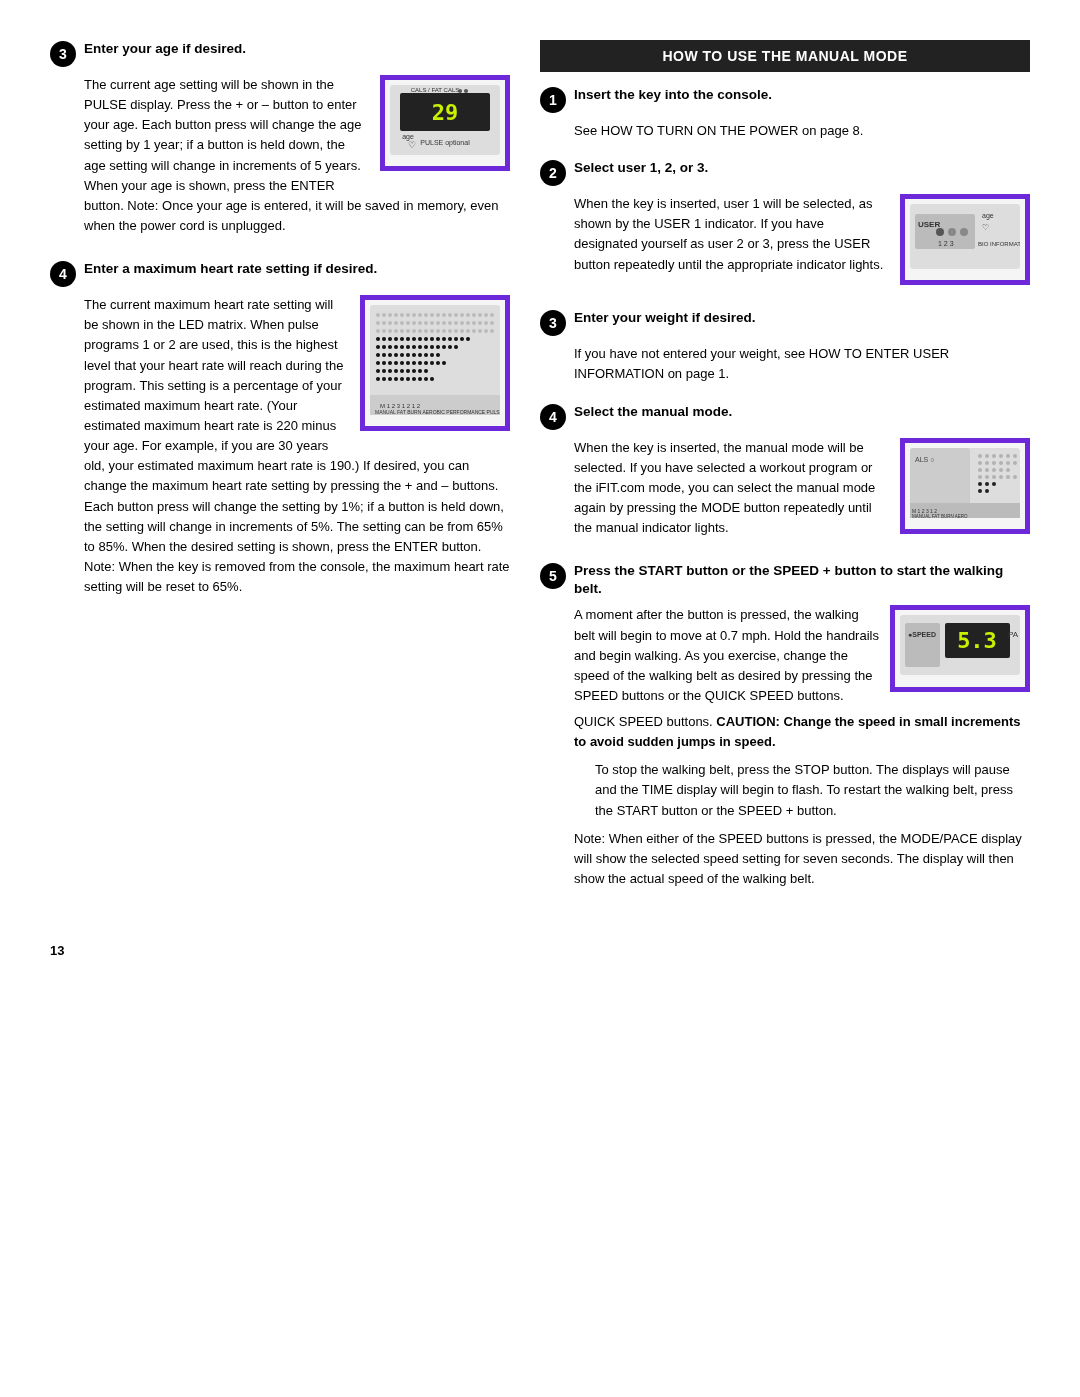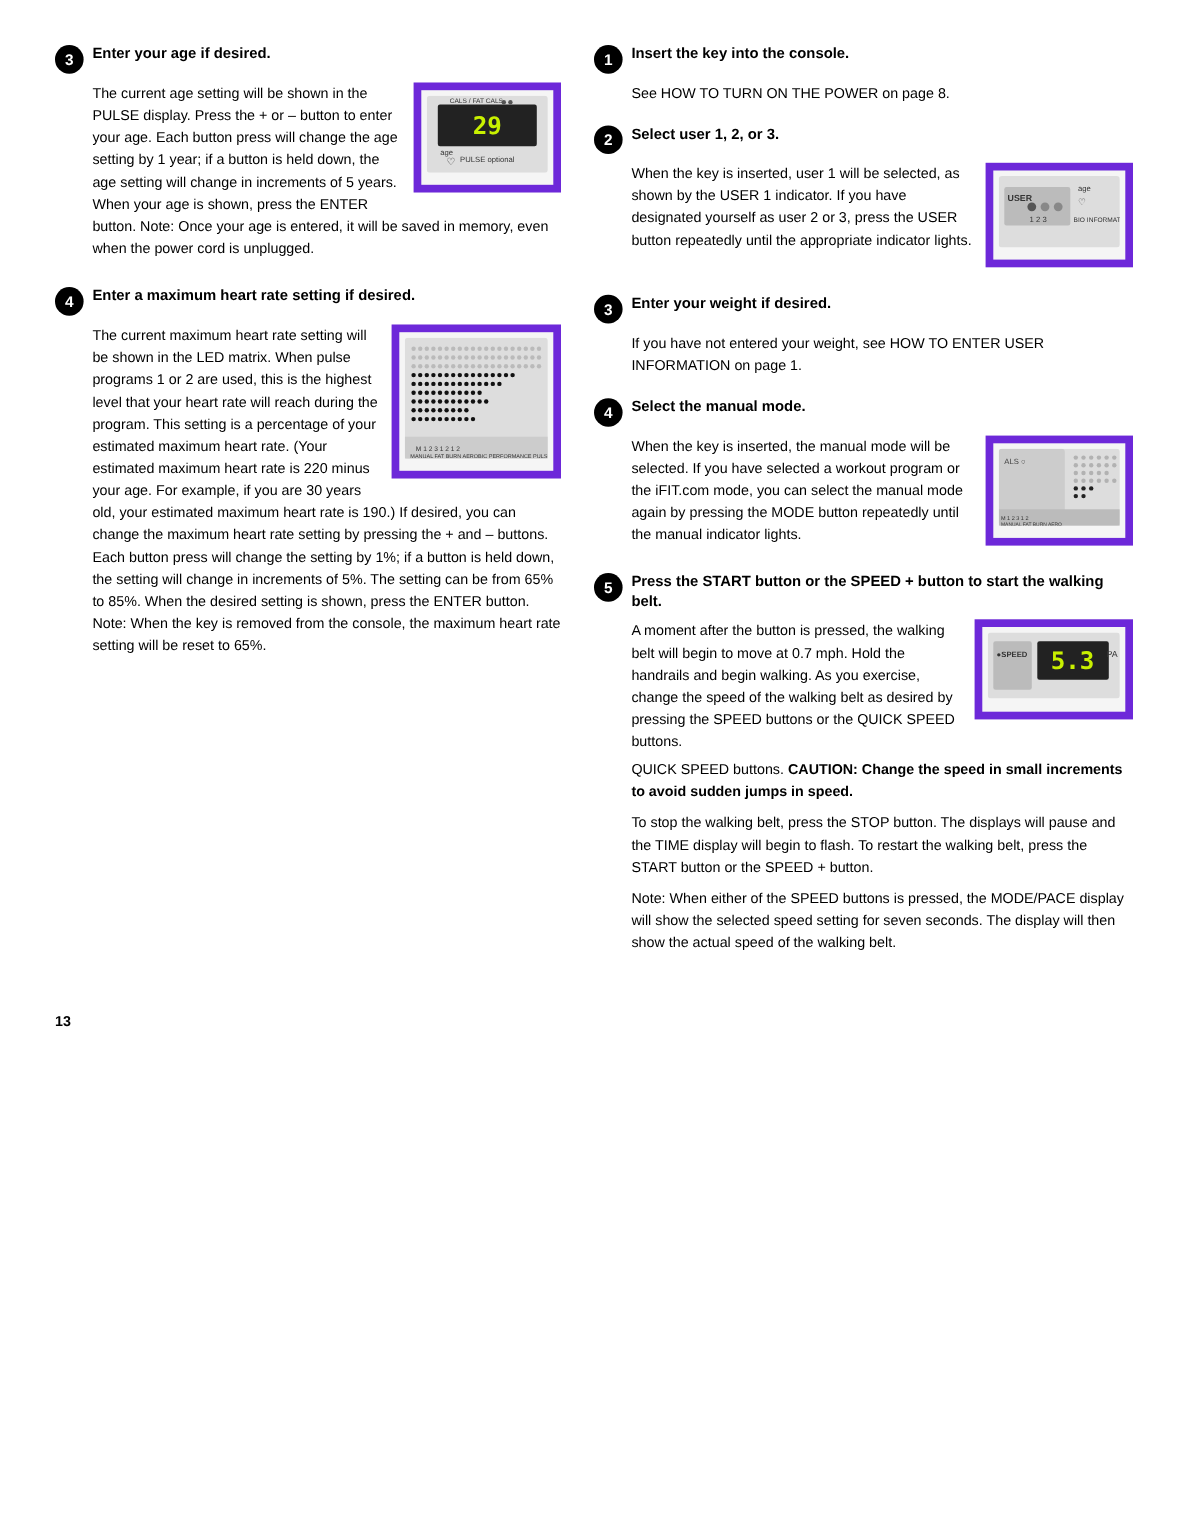--- a/index.html
+++ b/index.html
@@ -54,21 +54,21 @@
       margin-bottom: 18px;
       font-size: 13px;
       line-height: 1.55;
     }
     .step-body p {
       margin-bottom: 6px;
     }
     .inline-fig {
       float: right;
       margin: 0 0 6px 10px;
-      border: 7px solid #6d28d9;
+      border: 5px solid #6d28d9;
       background: #f5f5f5;
       padding: 5px;
     }
     .clearfix::after {
       content: '';
       display: table;
       clear: both;
     }
     
     .how-to-header {
@@ -308,20 +308,23 @@
           <text x="5" y="109" fill="#333" font-size="5">MANUAL  FAT BURN  AEROBIC  PERFORMANCE  PULSE  CUSTOM</text>
         </svg>
       </div>
       <p>The current maximum heart rate setting will be shown in the LED matrix. When pulse programs 1 or 2 are used, this is the highest level that your heart rate will reach during the program. This setting is a percentage of your estimated maximum heart rate. (Your estimated maximum heart rate is 220 minus your age. For example, if you are 30 years old, your estimated maximum heart rate is 190.) If desired, you can change the maximum heart rate setting by pressing the + and – buttons. Each button press will change the setting by 1%; if a button is held down, the setting will change in increments of 5%. The setting can be from 65% to 85%. When the desired setting is shown, press the ENTER button. Note: When the key is removed from the console, the maximum heart rate setting will be reset to 65%.</p>
     </div>
 
   </div>
 
   <div class="right-col">
 
+    <div class="how-to-header">
+      <span>HOW TO USE THE MANUAL MODE</span>
+    </div>
 
     <div class="section-header">
       <div class="step-circle">1</div>
       <span class="step-title">Insert the key into the console.</span>
     </div>
     <div class="step-body">
       <p>See HOW TO TURN ON THE POWER on page 8.</p>
     </div>
 
     <div class="section-header">
@@ -429,21 +432,21 @@
           <rect x="45" y="8" width="65" height="35" fill="#222" rx="2"></rect>
           <text x="77" y="33" text-anchor="middle" fill="#c8f000" font-size="22" font-family="monospace" font-weight="bold">5.3</text>
 
           <text x="108" y="22" fill="#333" font-size="8">PA</text>
         </svg>
       </div>
       <p>A moment after the button is pressed, the walking belt will begin to move at 0.7 mph. Hold the handrails and begin walking. As you exercise, change the speed of the walking belt as desired by pressing the SPEED buttons or the QUICK SPEED buttons.</p>
       <p>
         QUICK SPEED buttons. <strong>CAUTION: Change the speed in small increments to avoid sudden jumps in speed.</strong>
       </p>
-      <p style="margin-top:8px;">To stop the walking belt, press the STOP button. The displays will pause and the TIME display will begin to flash. To restart the walking belt, press the START button or the SPEED + button.</p>
+      <p style="margin-top:8px;margin-left:21px;">To stop the walking belt, press the STOP button. The displays will pause and the TIME display will begin to flash. To restart the walking belt, press the START button or the SPEED + button.</p>
       <p style="margin-top:8px;">Note: When either of the SPEED buttons is pressed, the MODE/PACE display will show the selected speed setting for seven seconds. The display will then show the actual speed of the walking belt.</p>
     </div>
 
   </div>
 </div>
 
 <div class="page-number">
   <span>13</span>
 </div>
 

